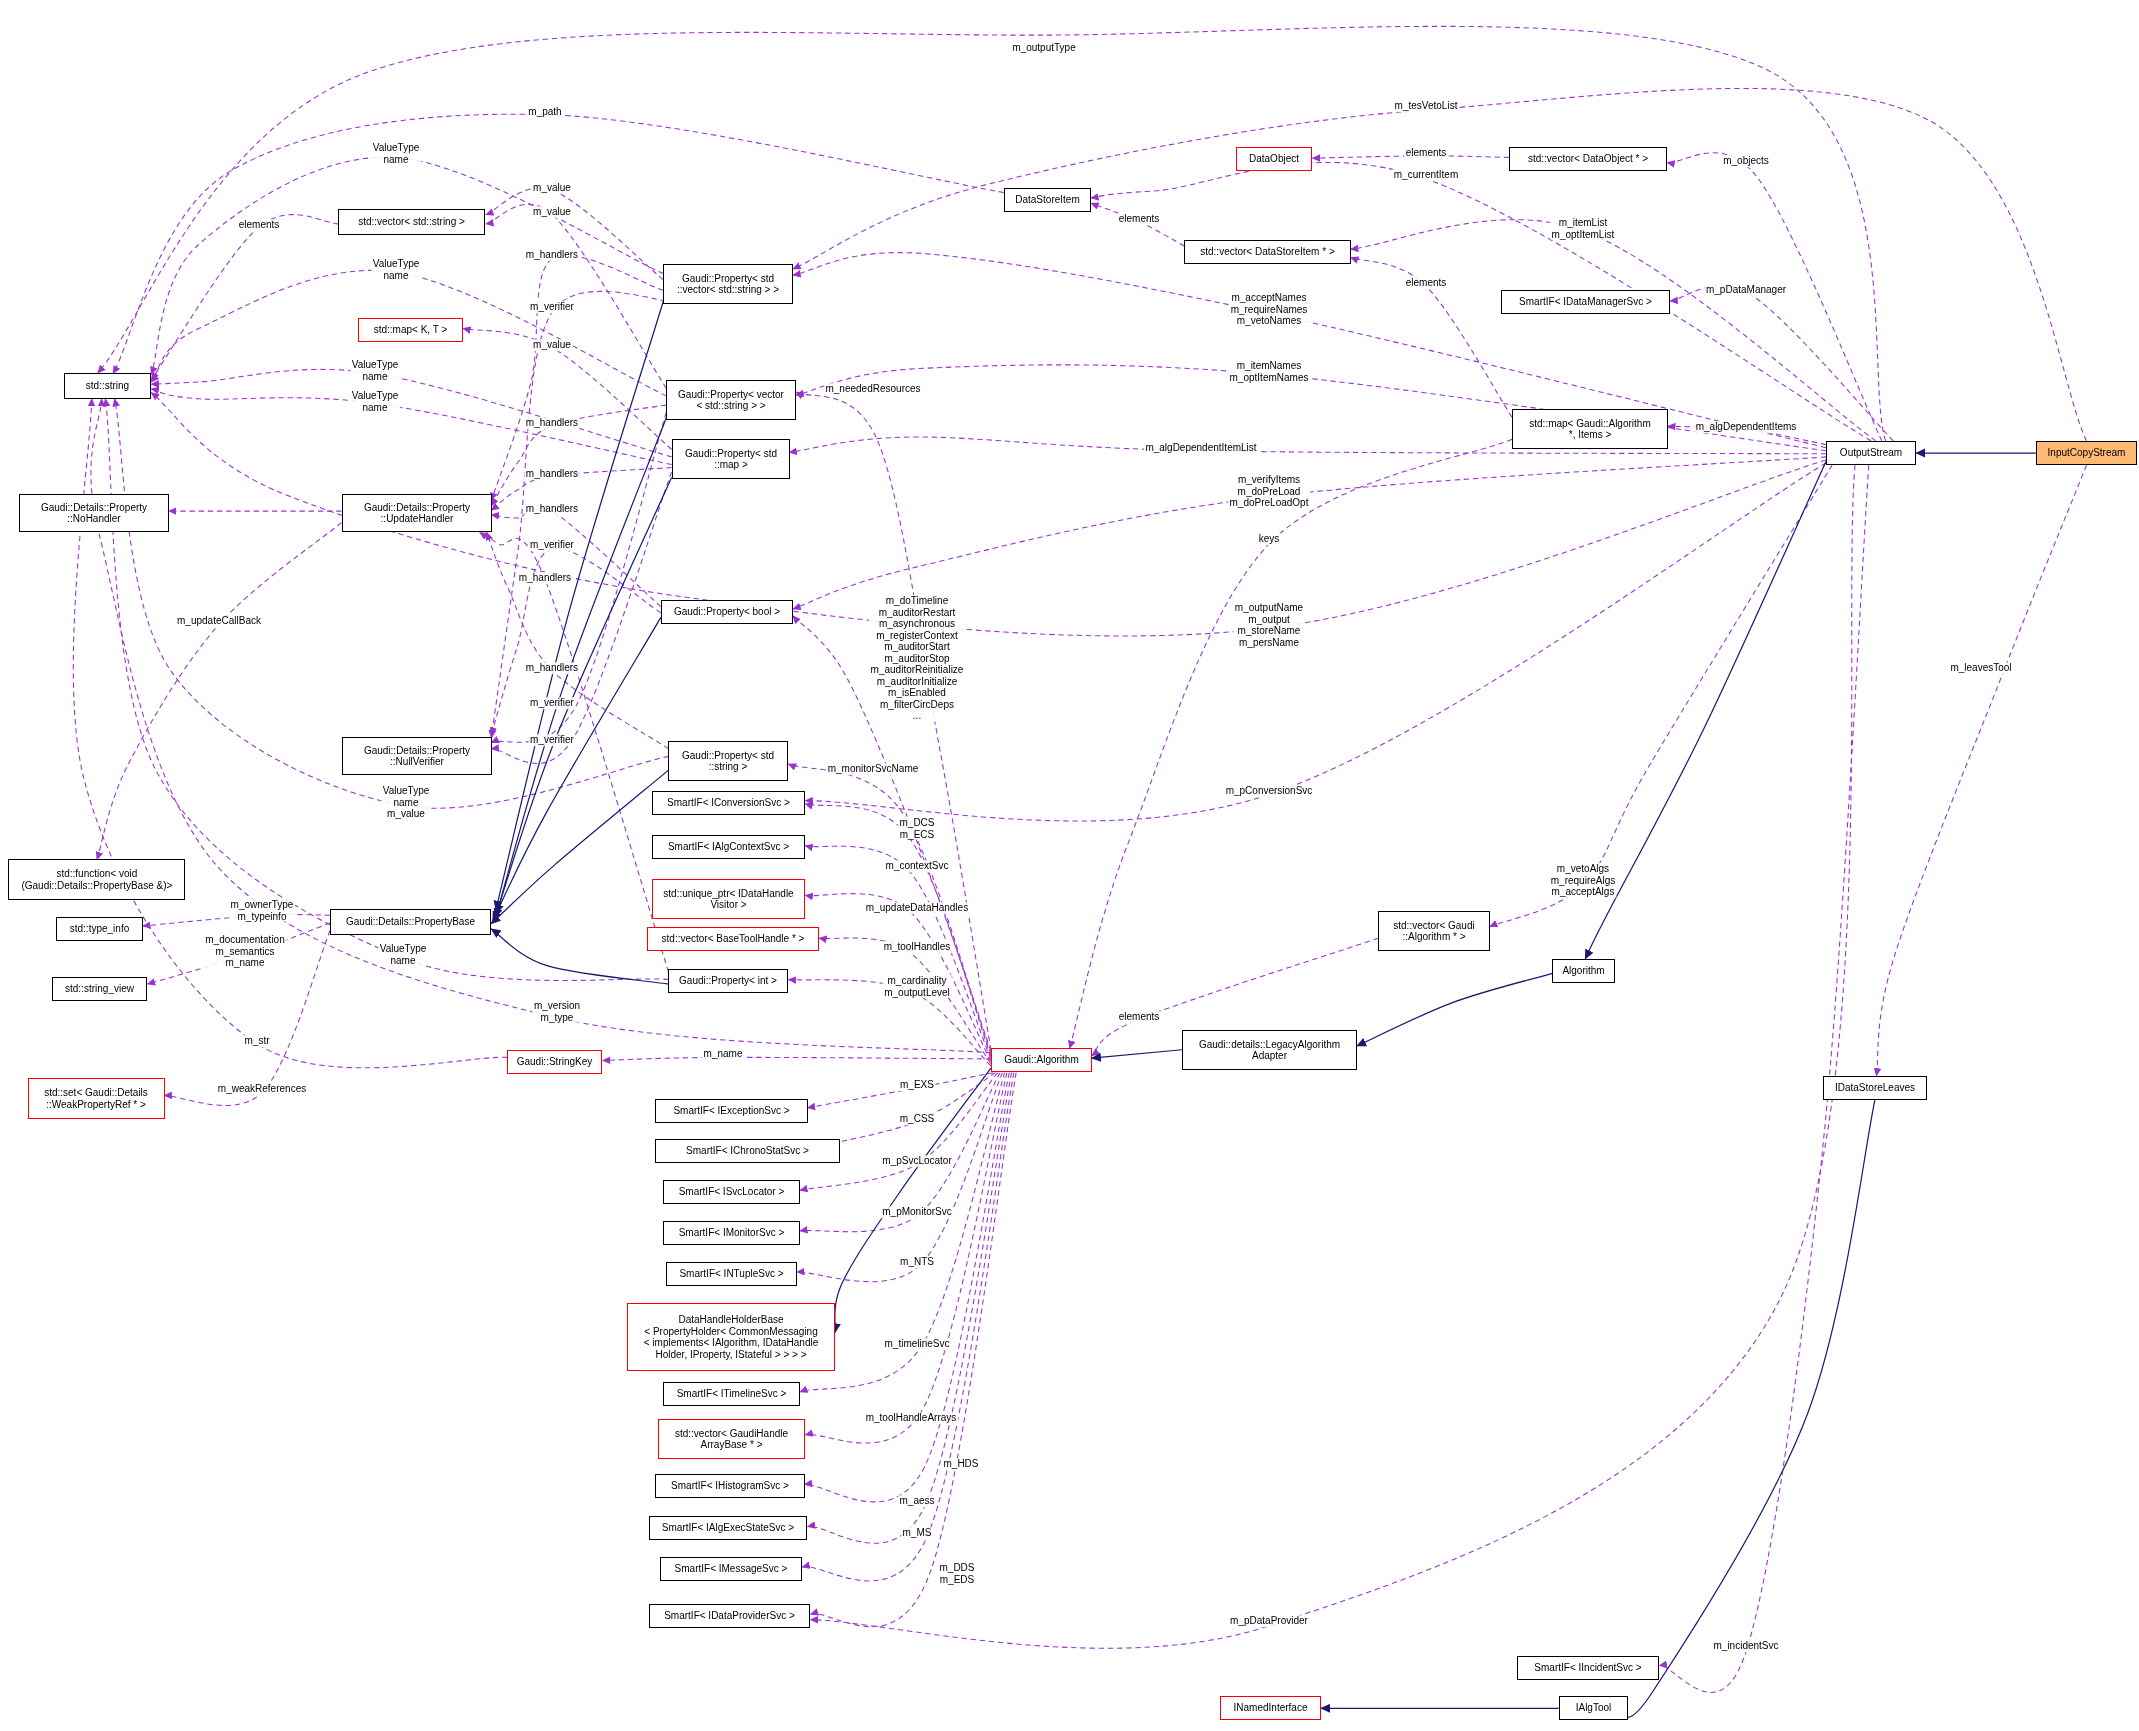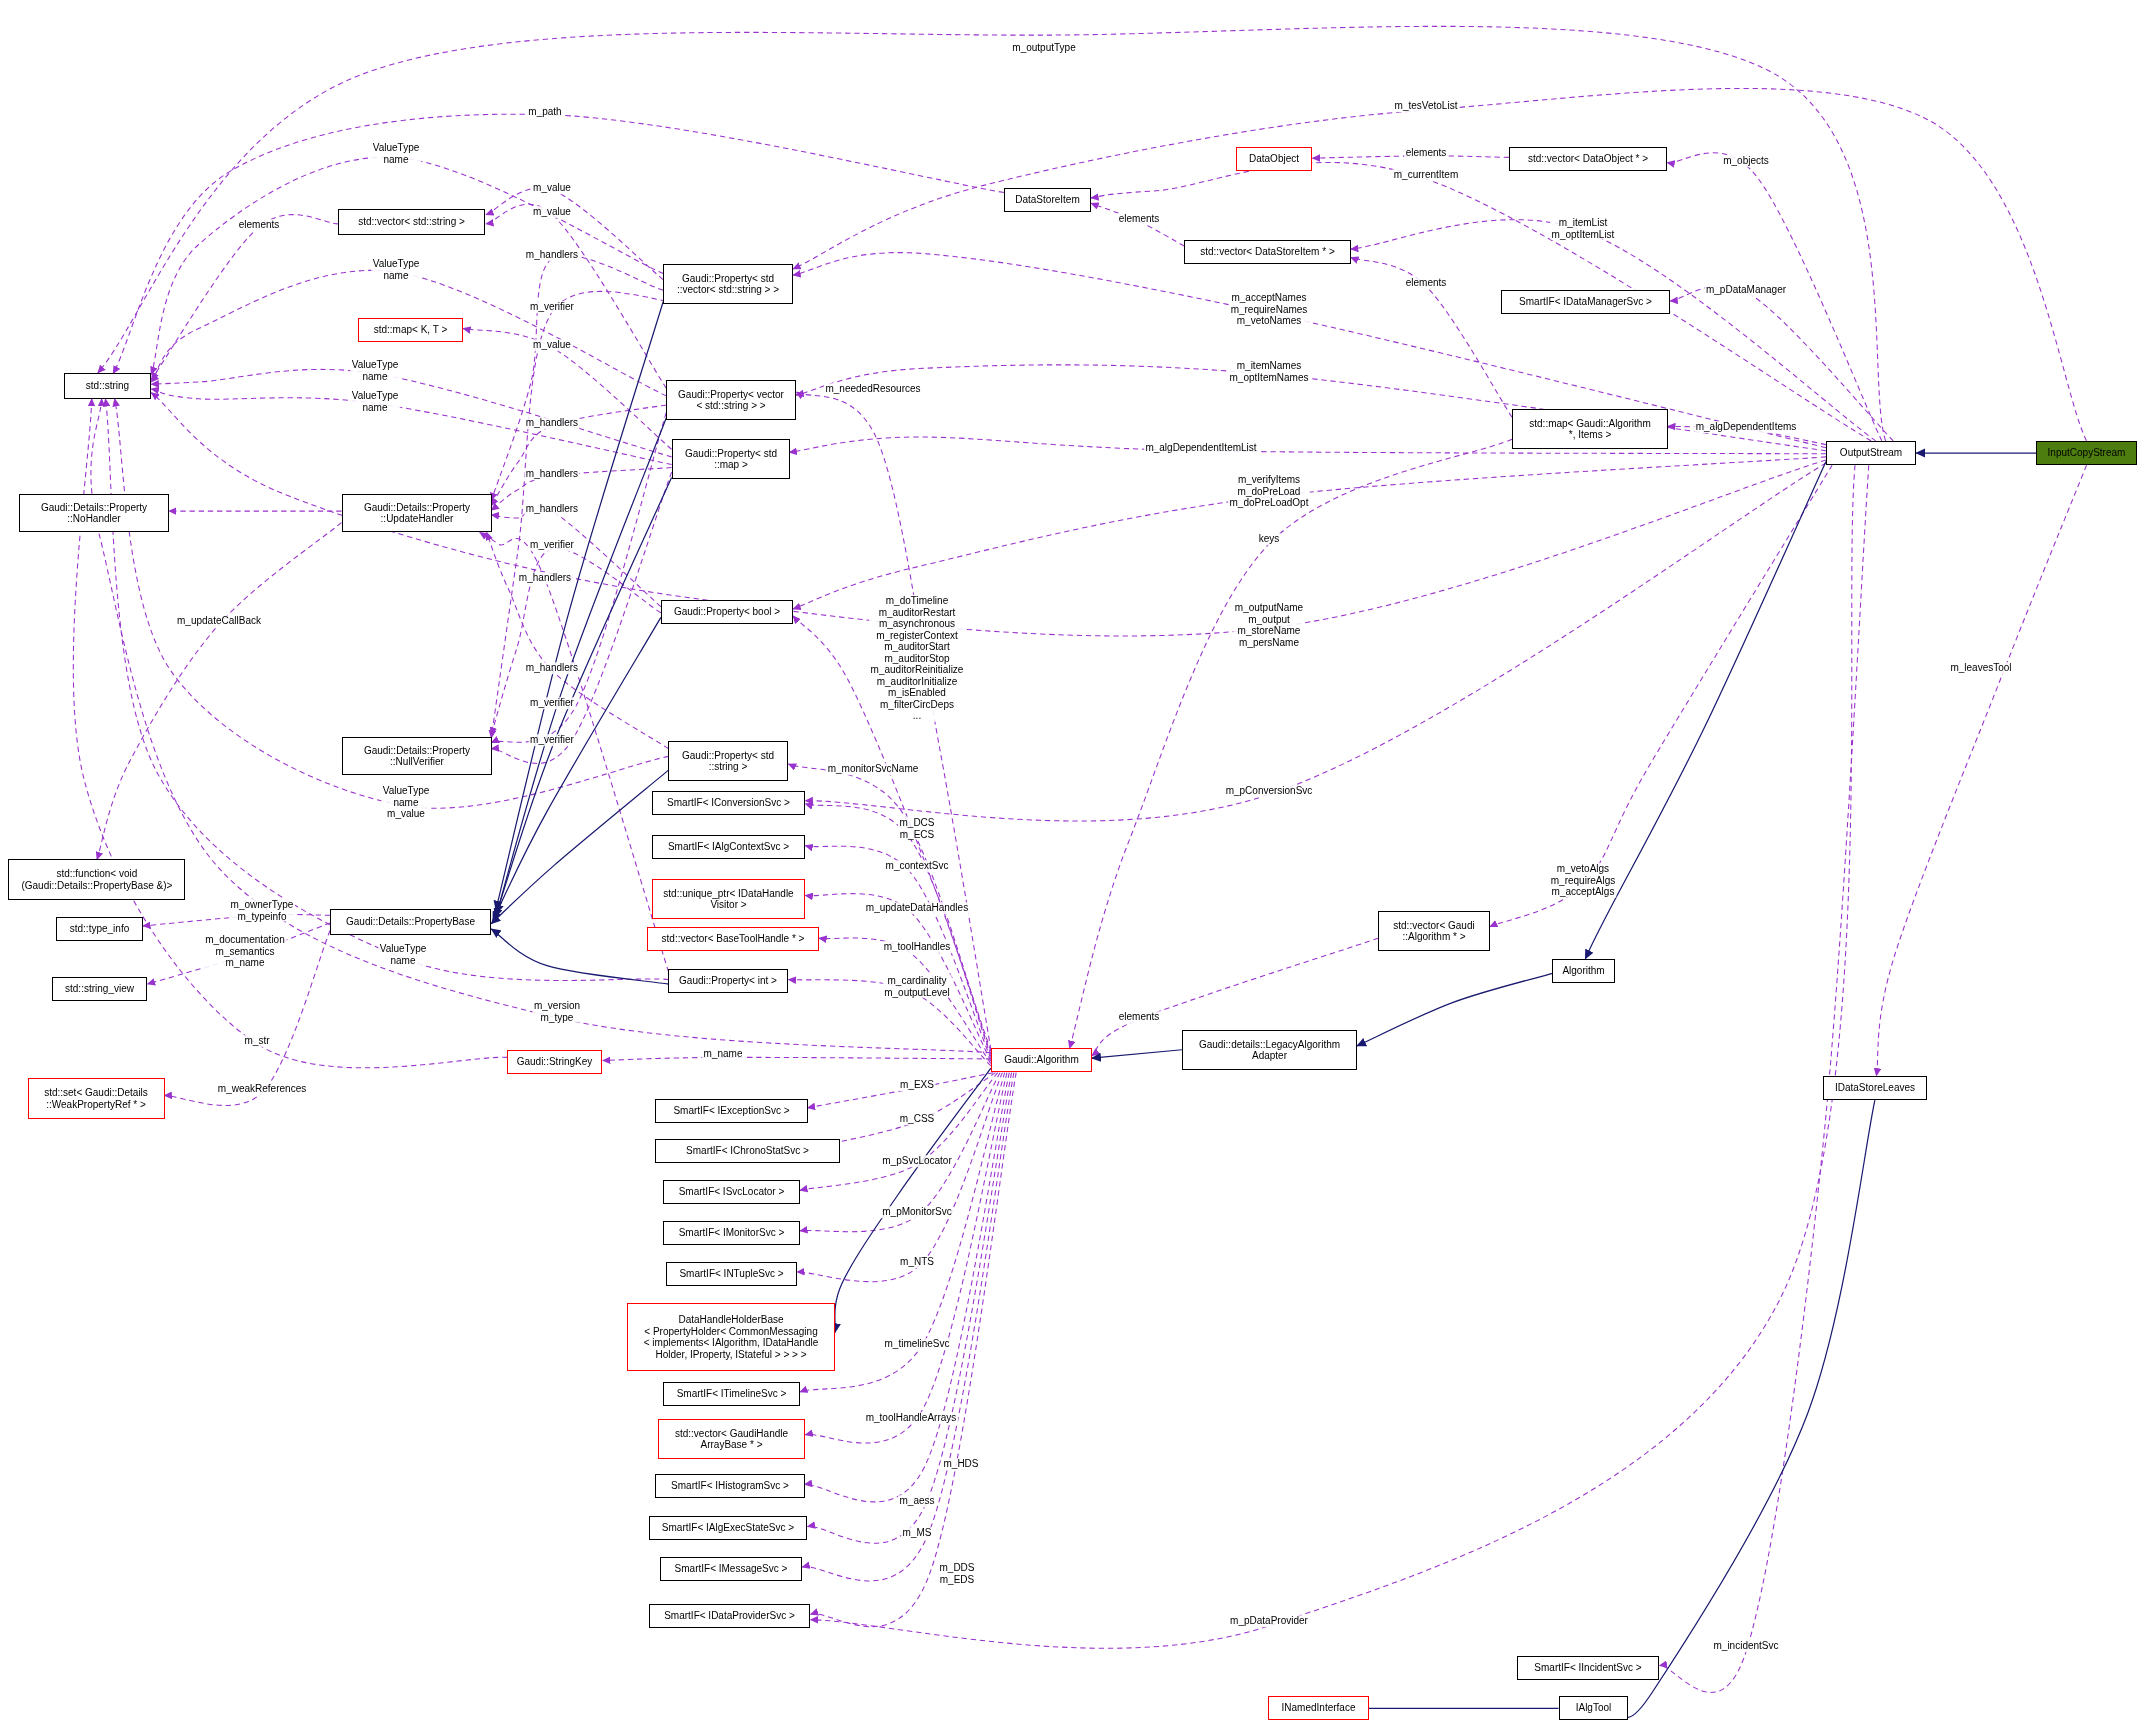--- a/index.html
+++ b/index.html
@@ -6,21 +6,21 @@
   .stage{position:relative;width:2140px;height:1732px;background:#ffffff;
          font-family:"Liberation Sans",sans-serif;overflow:hidden;}
   svg.edges{position:absolute;left:0;top:0;width:2140px;height:1732px;}
   .edge{fill:none;stroke-width:1.4px;}
   .edge.use{stroke:#9a32cd;stroke-dasharray:7 5;}
   .edge.inherit{stroke:#191970;stroke-width:1.6px;}
   .node{position:absolute;box-sizing:border-box;display:flex;flex-direction:column;
         align-items:center;justify-content:center;border:0.8px solid #000;background:#fff;
         font-size:10px;line-height:11.5px;color:#000;text-align:center;white-space:nowrap;z-index:2;}
   .node.accent{border-color:#ff0000;}
-  .node.root{background:#4d7c0f;border-width:1.5px;}
+  .node.root{background:#fdba74;border-width:1.5px;}
   .edge-label{position:absolute;transform:translate(-50%,-50%);font-size:10px;line-height:11.5px;
         color:#000;text-align:center;white-space:pre;background:rgba(255,255,255,.88);
         padding:0 1.5px;z-index:3;}
 </style>
 </head>
 <body>
 
 <div class="stage">
   <svg class="edges" xmlns="http://www.w3.org/2000/svg" viewBox="0 0 2801 2267" width="2140" height="1732">
     <defs>
@@ -272,21 +272,21 @@
     </div>
     <div class="node" style="left: 1823px; top: 1076px; width: 104px; height: 24.4px;">
       <div>IDataStoreLeaves</div>
     </div>
     <div class="node" style="left: 1517px; top: 1656px; width: 142px; height: 24.4px;">
       <div>SmartIF&lt; IIncidentSvc &gt;</div>
     </div>
     <div class="node" style="left: 1559px; top: 1696px; width: 69px; height: 24.4px;">
       <div>IAlgTool</div>
     </div>
-    <div class="node accent" style="left: 1220px; top: 1696px; width: 101px; height: 24.4px; margin-left: 48px;">
+    <div class="node accent" style="left: 1220px; top: 1696px; width: 101px; height: 24.4px;">
       <div>INamedInterface</div>
     </div>
     <div class="edge-label" style="left: 259px; top: 225px;">elements</div>
     <div class="edge-label" style="left: 396px; top: 153px;">ValueType
 name</div>
     <div class="edge-label" style="left: 552px; top: 188px;">m_value</div>
     <div class="edge-label" style="left: 552px; top: 212px;">m_value</div>
     <div class="edge-label" style="left: 552px; top: 255px;">m_handlers</div>
     <div class="edge-label" style="left: 396px; top: 269px;">ValueType
 name</div>

